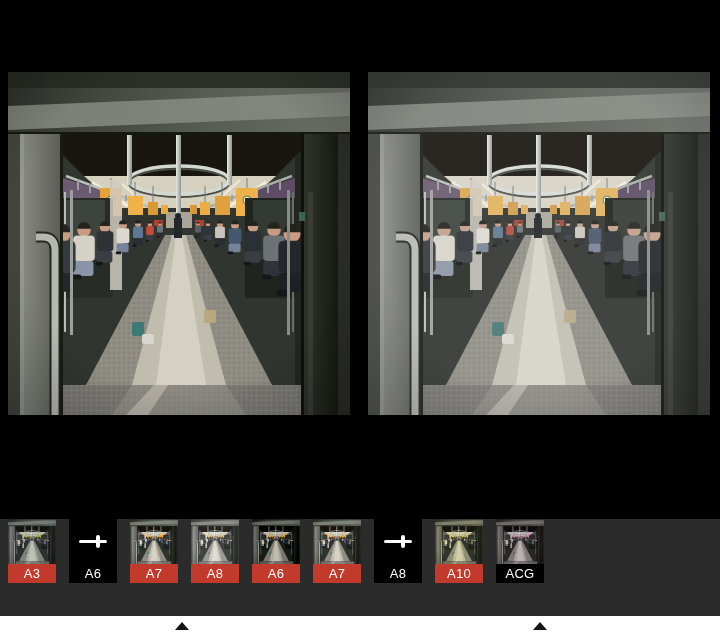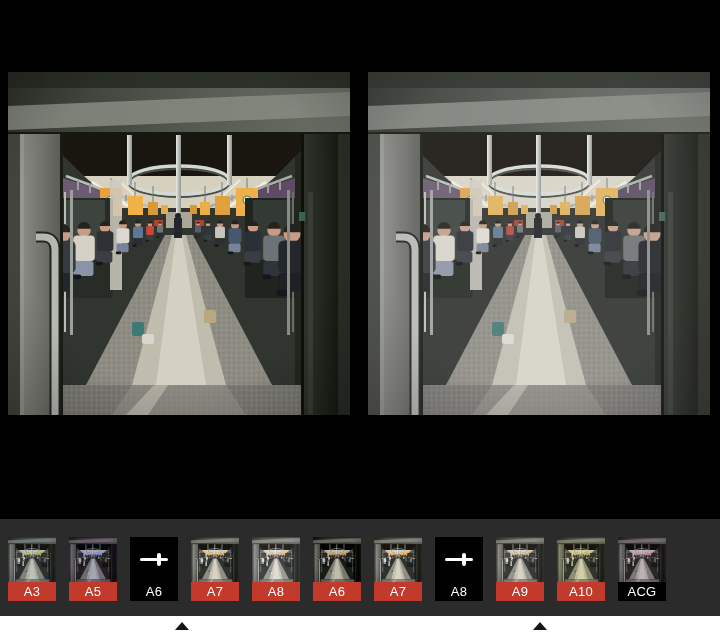--- a/index.html
+++ b/index.html
@@ -12,21 +12,21 @@
   .preview { position:absolute; top:72px; width:342px; height:343px; overflow:hidden; }
   .preview.left  { left:8px;   }
   .preview.right { left:368px; }
   .scene { display:block; width:100%; height:100%; }
   .f-right { filter: brightness(1.10) contrast(0.85) saturate(0.80); }
 
   
   .filter-strip {
     position:absolute; left:0; top:519px; width:720px; height:97px;
     background:#2b2b2b; display:flex; align-items:flex-start;
-    padding:18px 0 0 8px; gap:13px; box-sizing:border-box; overflow:hidden;
+    padding:0 0 0 8px; gap:13px; box-sizing:border-box; overflow:hidden;
   }
   .tile { width:48px; flex:0 0 48px; cursor:pointer; }
   .thumb { width:48px; height:45px; overflow:hidden; background:#111; }
   .thumb svg { display:block; width:48px; height:45px; }
   .thumb-black { background:#000; display:flex; align-items:center; justify-content:center; }
   .tile-label {
     height:19px; display:flex; align-items:center; justify-content:center;
     background:#c13a2c; color:#fff; font-size:13px; letter-spacing:.3px; line-height:19px;
   }
   .tile-label.on-black { background:#000; }
@@ -300,28 +300,20 @@
     <div class="tile">
       <div class="thumb">
           <svg class="f-a3" viewBox="0 0 342 343" preserveAspectRatio="xMidYMid slice">
             <use href="#scene"></use>
           </svg>
         </div>
       <div class="tile-label">A3</div>
     </div>
 
 
-    <div class="tile">
-      <div class="thumb">
-          <svg class="f-a5" viewBox="0 0 342 343" preserveAspectRatio="xMidYMid slice">
-            <use href="#scene"></use>
-          </svg>
-        </div>
-      <div class="tile-label">A5</div>
-    </div>
 
     <div class="tile">
       <div class="thumb thumb-black">
         <span class="slider-glyph">
             <i class="sl"></i>
             <i class="sk"></i>
           </span>
       </div>
       <div class="tile-label on-black">A6</div>
     </div>
@@ -365,28 +357,20 @@
     <div class="tile">
       <div class="thumb thumb-black">
         <span class="slider-glyph">
             <i class="sl"></i>
             <i class="sk"></i>
           </span>
       </div>
       <div class="tile-label on-black">A8</div>
     </div>
 
-    <div class="tile">
-      <div class="thumb">
-          <svg class="f-a9" viewBox="0 0 342 343" preserveAspectRatio="xMidYMid slice">
-            <use href="#scene"></use>
-          </svg>
-        </div>
-      <div class="tile-label">A9</div>
-    </div>
 
     <div class="tile">
       <div class="thumb">
           <svg class="f-a10" viewBox="0 0 342 343" preserveAspectRatio="xMidYMid slice">
             <use href="#scene"></use>
           </svg>
         </div>
       <div class="tile-label">A10</div>
     </div>
 

